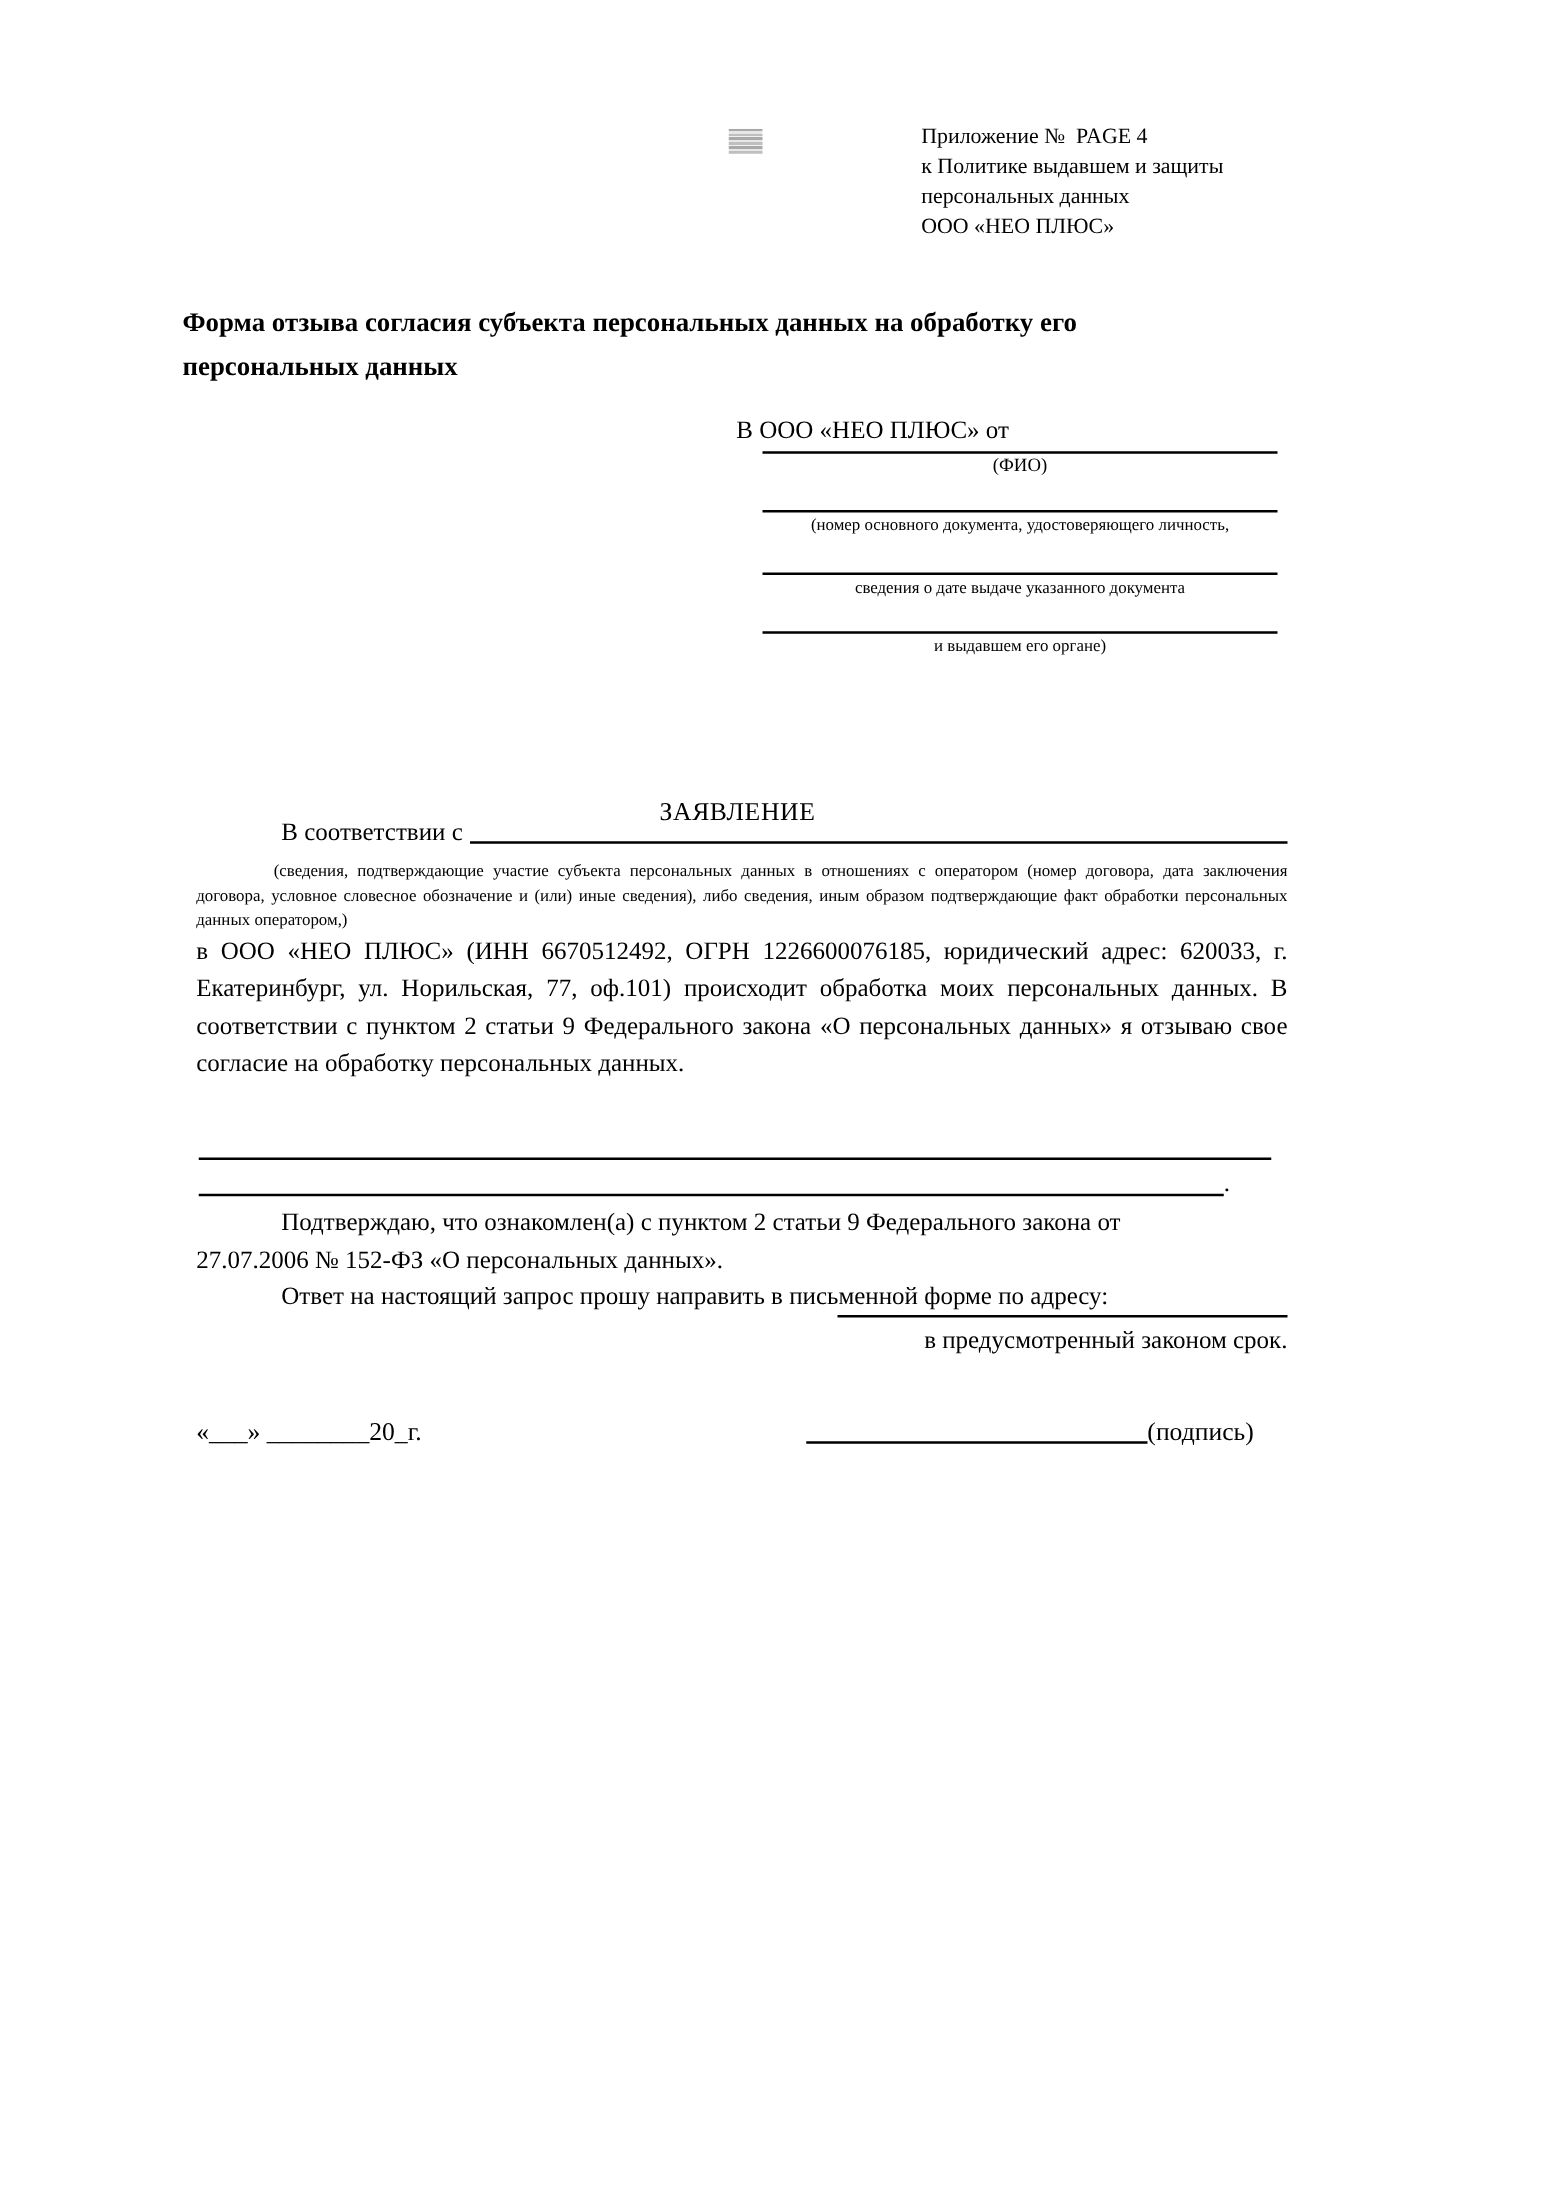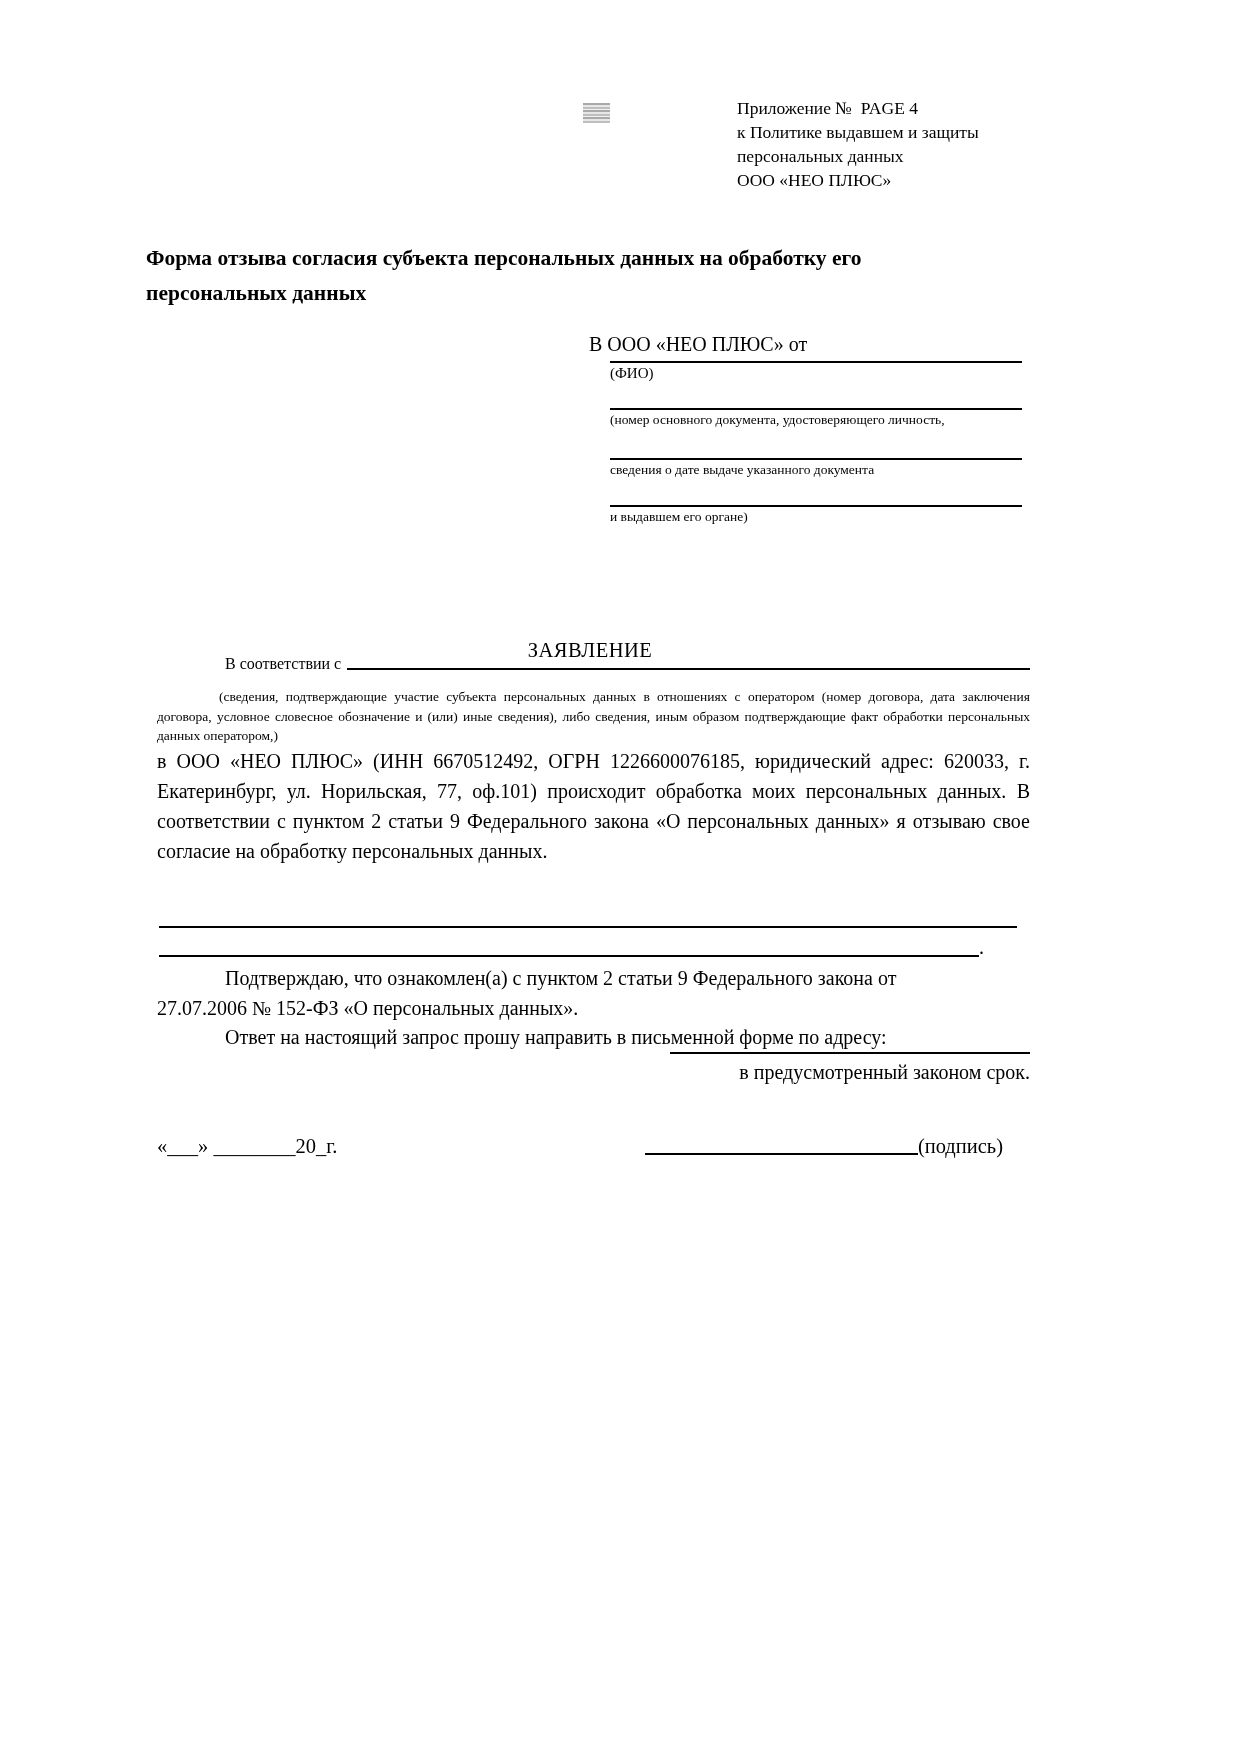--- a/index.html
+++ b/index.html
@@ -25,31 +25,31 @@
     background: repeating-linear-gradient(180deg,
       #9a9a9a 0 2px, #e3e3e3 2px 4px, #b3b3b3 4px 6px, #efefef 6px 7px);
     opacity: 0.85;
   }
 
   
   .doc-title { top: 241px; left: 146px; width: 890px; font-size: 21.5px; font-weight: 700; line-height: 35px; }
 
   
   .to-line { top: 333px; left: 565px; font-size: 20px; white-space: nowrap; margin-left: 24px; }
-  .fld { left: 610px; width: 412px; border-top: 2px solid #000; text-align: left; }
+  .fld { left: 610px; width: 412px; border-top: 2px solid #000; text-align: center; }
   .fld .cap { padding-top: 2px; }
   .fld1 { top: 361px; font-size: 15px; }
   .fld2 { top: 408px; font-size: 13.5px; }
   .fld3 { top: 458px; font-size: 13.5px; }
   .fld4 { top: 505px; font-size: 13.5px; }
 
   
   .stmt-heading { top: 608px; left: 150px; width: 880px; text-align: center; font-size: 20.5px; letter-spacing: 0.5px; margin-top: 31px; }
 
-  .intro-line { top: 655px; left: 150px; width: 880px; display: flex; font-size: 16px; }
+  .intro-line { top: 655px; left: 150px; width: 880px; display: flex; font-size: 20px; }
   .intro-text { padding-left: 75px; white-space: nowrap; }
   .fill-underline { flex: 1; border-bottom: 2px solid #000; margin: 0 0 3px 6px; }
 
   .footnote { top: 687px; left: 157px; width: 873px; font-size: 13.5px; line-height: 19.5px; text-align: justify; text-indent: 62px; }
 
   .body-par { top: 746px; left: 157px; width: 873px; font-size: 20px; line-height: 30px; text-align: justify; text-align-last: left; }
 
   .reason-line { top: 866px; left: 157px; width: 873px; display: flex; font-size: 20px; }
   .reason-text { padding-left: 68px; white-space: nowrap; }
 

